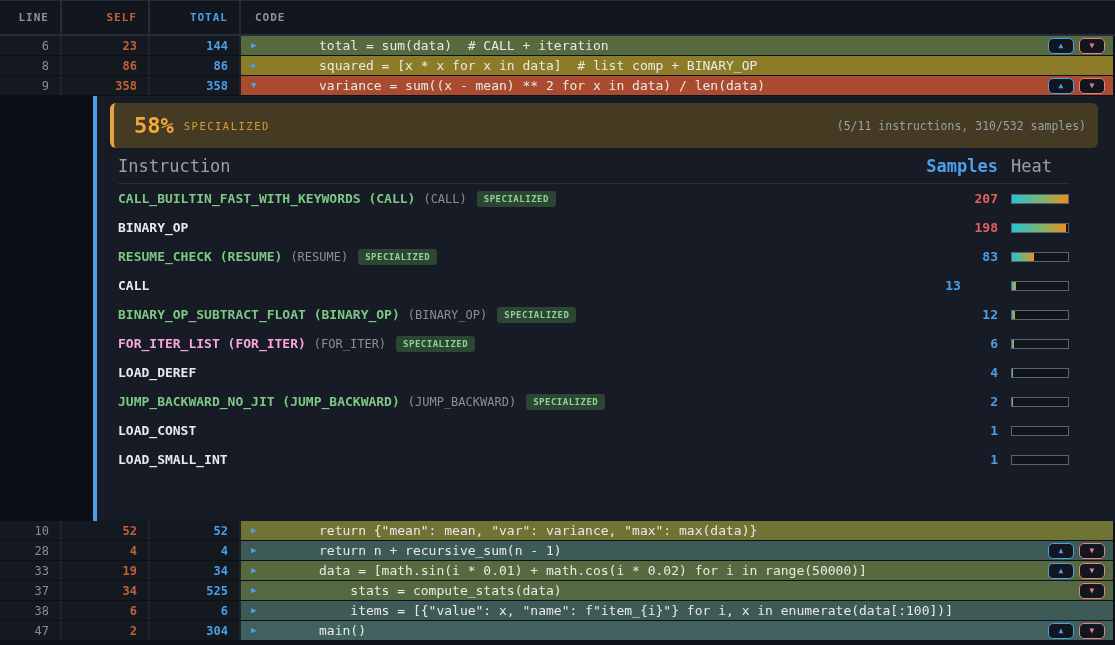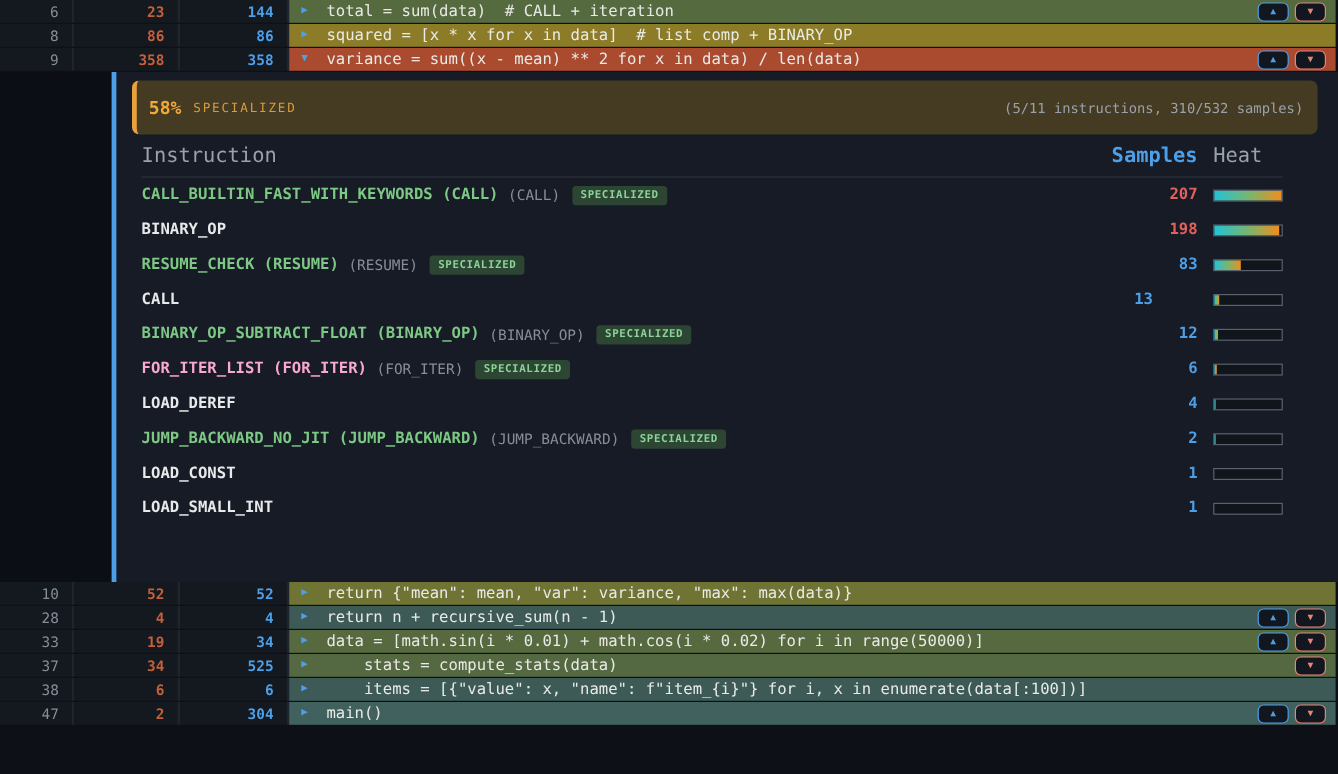--- a/index.html
+++ b/index.html
@@ -34,38 +34,38 @@
     border-right:2px solid #20242E;
   }
   .crow .n-line { color:#858D99; }
   .crow .n-self { color:#C2603C; font-weight:bold; }
   .crow .n-total { color:#4D9FE8; font-weight:bold; }
   .codecell { position:relative; display:flex; align-items:center; margin-right:2px; }
   .marker {
     position:absolute; left:10px; color:#4D9FE8; font-size:9px; line-height:1;
     cursor:pointer;
   }
-  .codetext { margin-left:31px; font-size:13px; color:#E9EAE6; white-space:pre; }
+  .codetext { margin-left:78px; font-size:13px; color:#E9EAE6; white-space:pre; }
   .btns { position:absolute; right:8px; display:flex; gap:5px; }
   .abtn {
     width:26px; height:16px; border-radius:5px; background:#12161F;
     display:flex; align-items:center; justify-content:center;
     font-size:8px; line-height:1; cursor:pointer; font-family:inherit;
   }
   .abtn.up { border:1.5px solid #4D9FE8; color:#4D9FE8; }
   .abtn.dn { border:1.5px solid #E8837A; color:#E8837A; }
   
   .expanded { position:relative; height:425px; background:#0B0F15; }
   .vline { position:absolute; left:93px; top:0; width:4px; height:100%; background:#4D9FE8; }
   .exp-content { margin-left:97px; height:100%; background:#171B25; padding-top:7px; }
   .spec-panel {
     display:flex; align-items:center; margin:0 17px 0 13px; height:45px;
     background:#453A22; border-left:4px solid #E8A33D; border-radius:6px;
   }
-  .pct { margin-left:10px; font-size:15px; font-weight:bold; color:#F2A93B; }
+  .pct { margin-left:20px; font-size:22px; font-weight:bold; color:#F2A93B; }
   .pct-label { margin-left:10px; font-size:10.5px; letter-spacing:1.5px; color:#D89B3E; }
   .pct-detail { margin-left:auto; padding-right:12px; font-size:11.5px; color:#99A1AB; }
   .insn-table { margin:0 46px 0 21px; }
   .ihdr {
     display:grid; grid-template-columns:1fr 90px 71px; height:36px;
     align-items:center; border-bottom:1px solid #2A303A; font-size:17px;
   }
   .ihdr .ih-instruction { color:#99A1AB; }
   .ihdr .ih-samples { color:#4D9FE8; font-weight:bold; text-align:right; }
   .ihdr .ih-heat { color:#99A1AB; padding-left:13px; }
@@ -82,20 +82,26 @@
     display:block; width:58px; height:10px; border:1px solid #5A6270;
     background:#10141B;
   }
   .fill { display:block; height:100%; background:linear-gradient(90deg,#22C3D6 0%,#7FB469 55%,#EF8E1D 100%); }
 </style>
 </head>
 <body>
 
 <div class="app">
 
+  <div class="hdr">
+    <div class="cell r">LINE</div>
+    <div class="cell r h-self">SELF</div>
+    <div class="cell r h-total">TOTAL</div>
+    <div class="cell h-code">CODE</div>
+  </div>
 
   <div class="crow">
     <div class="num n-line">6</div>
     <div class="num n-self">23</div>
     <div class="num n-total">144</div>
     <div class="codecell" style="background: rgb(86, 106, 63);">
       <span class="marker">▶</span>
       <span class="codetext">total = sum(data)  # CALL + iteration</span>
       <span class="btns">
         <span class="abtn up">▲</span>

